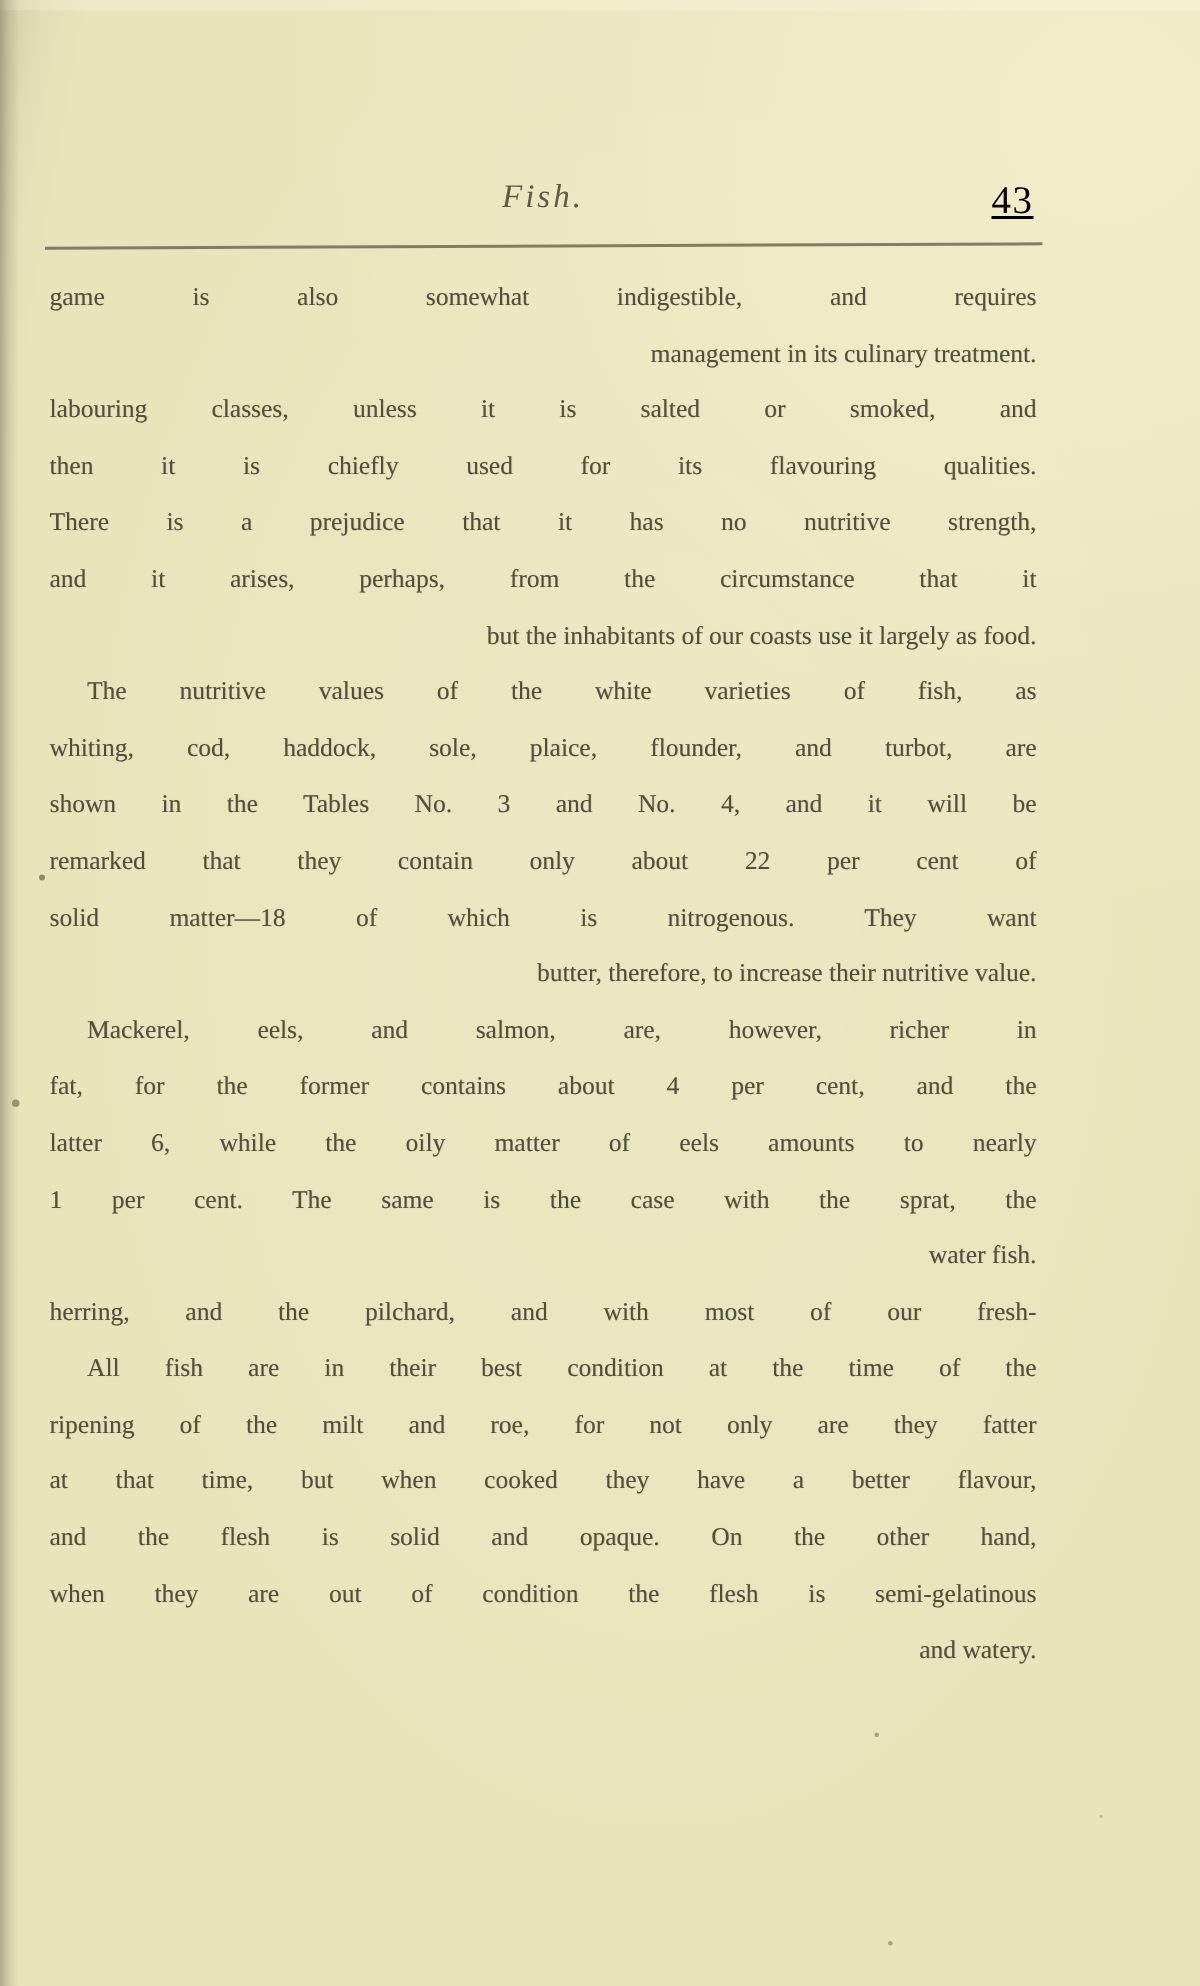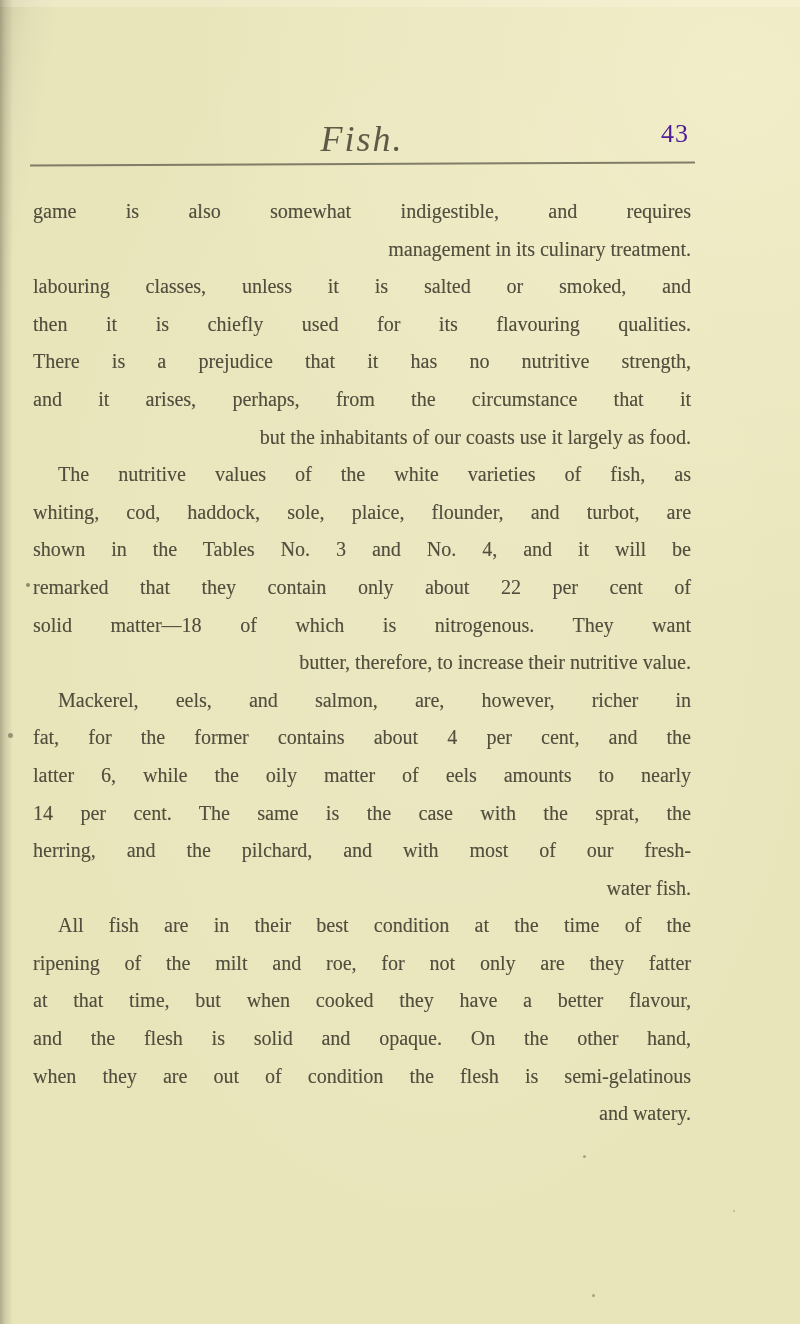--- a/index.html
+++ b/index.html
@@ -15,34 +15,34 @@
   }
   .page-edge {
     position: absolute; left: 0; top: 0; width: 13px; height: 100%;
     background: linear-gradient(90deg, rgba(118,115,92,0.50) 0%, rgba(140,137,110,0.28) 40%, rgba(0,0,0,0) 100%);
   }
   .running-header {
     position: absolute; left: 33px; top: 118px; width: 658px; height: 40px;
   }
   .header-title {
     position: absolute; left: 0; width: 100%; top: 0;
-    text-align: center; font-style: italic; font-size: 36px; letter-spacing: 2px;
+    text-align: center; font-style: italic; font-size: 22px; letter-spacing: 2px;
     color: #5d5a48;
   }
   .page-number {
     position: absolute; right: 2px; top: 1px;
-    font-size: 26px; color: #4c1d95; letter-spacing: 1px;
+    font-size: 26px; color: #000000; letter-spacing: 1px; text-decoration: underline;
   }
   .header-rule {
     position: absolute; left: 30px; top: 163px; width: 665px; height: 2px;
     background: #6c6a58; transform: rotate(-0.25deg); opacity: 0.85;
   }
   .page-body {
-    position: absolute; left: 33px; top: 193px; width: 658px;
-    font-size: 20px; line-height: 37.6px;
+    position: absolute; left: 33px; top: 179px; width: 658px;
+    font-size: 17px; line-height: 37.6px;
     text-shadow: 0.3px 0.3px 0.5px rgba(80,77,60,0.35);
   }
   .line { height: 37.6px; white-space: nowrap; text-align: right; }
   .line.just { text-align: justify; text-align-last: justify; white-space: normal; }
   .line.indent { text-indent: 25px; }
   .seg-italic { }
   .seg-bold { font-weight: bold; letter-spacing: 1px; }
   .speck {
     position: absolute; border-radius: 50%; background: #6f6c52;
   }
@@ -86,23 +86,23 @@
       <div class="line just"><span class="seg-italic">whiting</span><span>, </span><span class="seg-italic">cod</span><span>, </span><span class="seg-italic">haddock</span><span>, </span><span class="seg-italic">sole</span><span>, </span><span class="seg-italic">plaice</span><span>, </span><span class="seg-italic">flounder</span><span>, and </span><span class="seg-italic">turbot</span><span>, are</span></div>
       <div class="line just"><span>shown in the Tables No. 3 and No. 4, and it will be</span></div>
       <div class="line just"><span>remarked that they contain only about 22 per cent of</span></div>
       <div class="line just"><span>solid matter—18 of which is nitrogenous.  They want</span></div>
       <div class="line"><span>butter, therefore, to increase their nutritive value.</span></div>
     </div>
     <div>
       <div class="line just indent"><span class="seg-italic">Mackerel</span><span>, </span><span class="seg-italic">eels</span><span>, and </span><span class="seg-italic">salmon</span><span>, are, however, richer in</span></div>
       <div class="line just"><span>fat, for the former contains about 4 per cent, and the</span></div>
       <div class="line just"><span>latter 6, while the oily matter of eels amounts to nearly</span></div>
-      <div class="line just"><span>14 per cent.  The same is the case with the </span><span class="seg-italic">sprat</span><span>, the</span></div>
+      <div class="line just"><span>1 per cent.  The same is the case with the </span><span class="seg-italic">sprat</span><span>, the</span></div>
+      <div class="line"><span>water fish.</span></div>
       <div class="line just"><span class="seg-italic">herring</span><span>, and the </span><span class="seg-italic">pilchard</span><span>, and with most of our fresh-</span></div>
-      <div class="line"><span>water fish.</span></div>
     </div>
     <div>
       <div class="line just indent"><span>All fish are in their best condition at the time of the</span></div>
       <div class="line just"><span>ripening of the milt and roe, for not only are they fatter</span></div>
       <div class="line just"><span>at that time, but when cooked they have a better flavour,</span></div>
       <div class="line just"><span>and the flesh is solid and opaque.  On the other hand,</span></div>
       <div class="line just"><span>when they are out of condition the flesh is semi-gelatinous</span></div>
       <div class="line"><span>and watery.</span></div>
     </div>
   </div>

